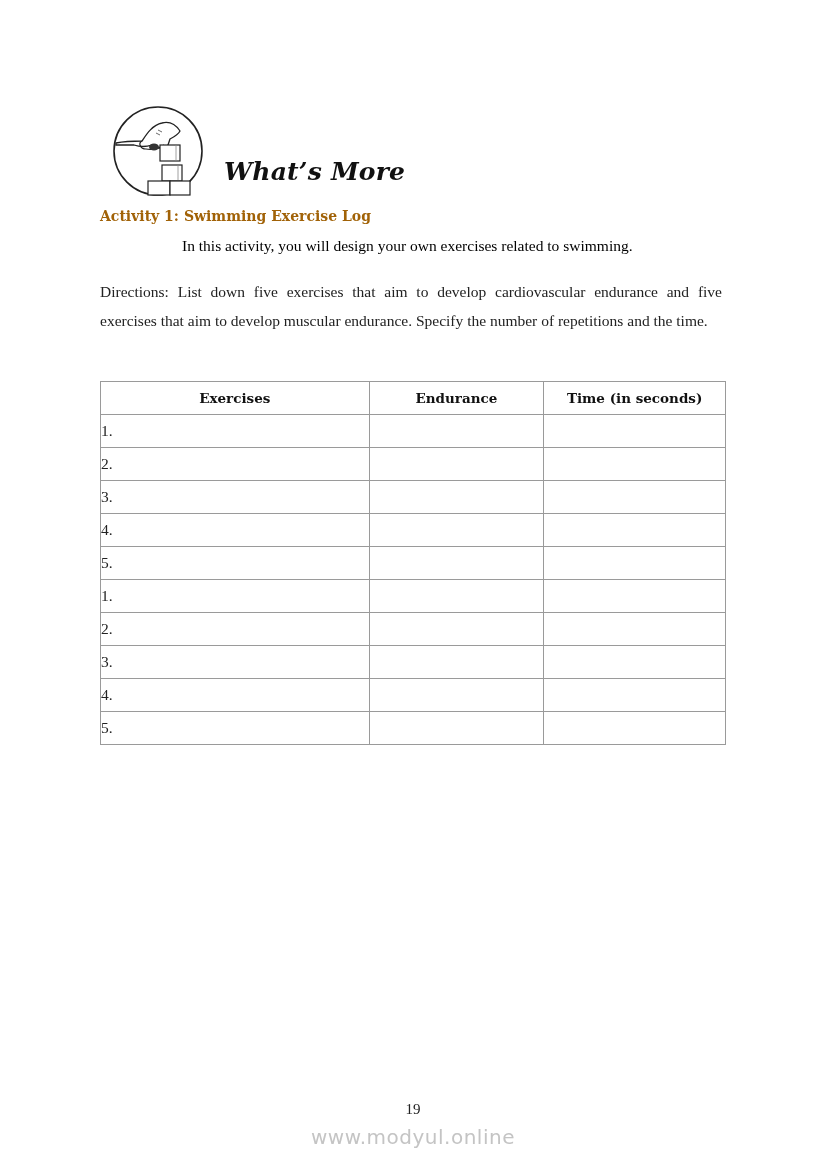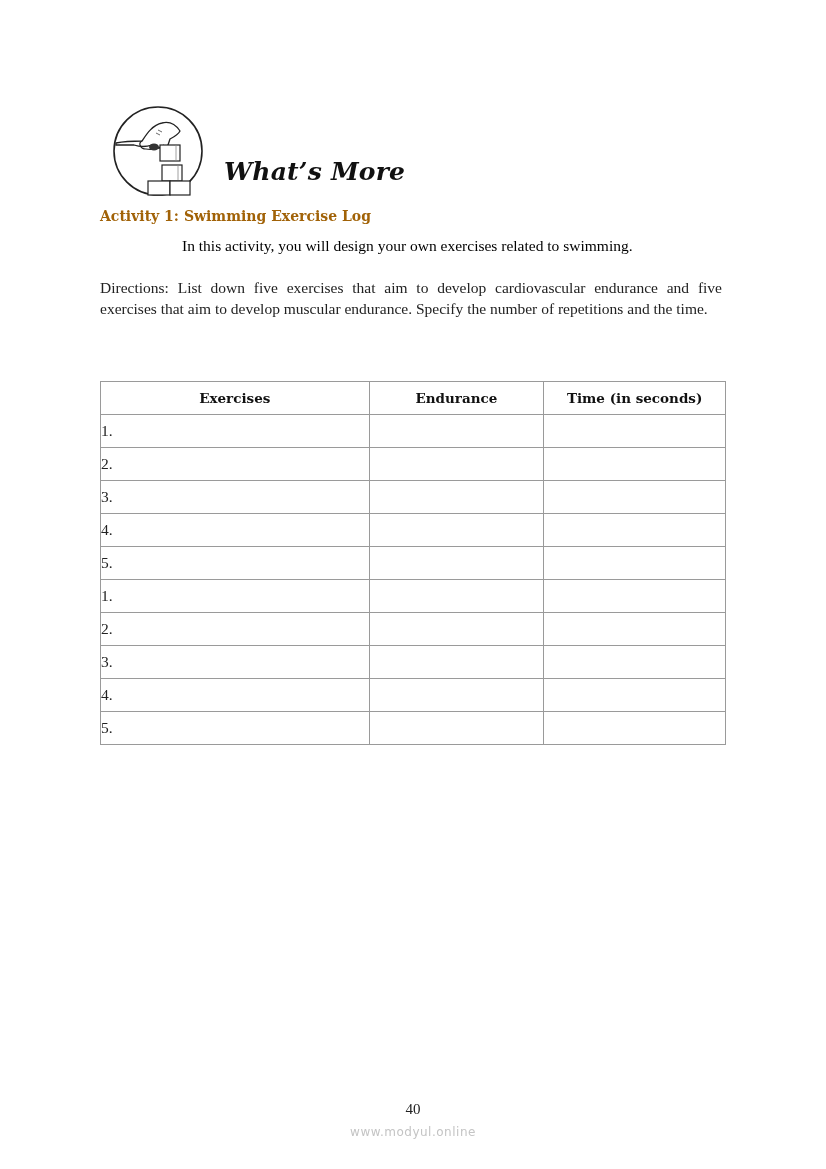--- a/index.html
+++ b/index.html
@@ -6,34 +6,34 @@
   body { width: 826px; height: 1169px; position: relative; overflow: hidden;
          font-family: "DejaVu Serif", serif; color: #1a1a1a; }
   .logo { position: absolute; left: 112px; top: 105px; width: 92px; height: 92px; }
   .section-title { position: absolute; left: 224px; top: 133px; font-family: "DejaVu Serif", serif;
          font-weight: bold; font-style: italic; font-size: 25px; letter-spacing: 0.2px; color: #111; margin-top: 24px; }
   .activity-title { position: absolute; left: 100px; top: 208px; font-family: "DejaVu Serif", serif;
          font-weight: bold; font-size: 14px; color: #a16207; }
   .intro { position: absolute; left: 150px; top: 237px; font-family: Liberation Serif, serif;
          font-size: 15.5px; color: #000000; margin-left: 32px; }
   .directions { position: absolute; left: 100px; top: 277px; width: 622px; font-family: "Liberation Serif", serif;
-         font-size: 15.5px; line-height: 21px; text-align: justify; color: #222; }
+         font-size: 15.5px; line-height: 29px; text-align: justify; color: #222; }
   table.log { position: absolute; left: 100px; top: 381px; width: 626px; border-collapse: collapse;
          font-family: "Liberation Serif", serif; font-size: 15.5px; color: #222; }
   table.log th, table.log td { border: 1px solid #9a9a9a; height: 32px; padding: 0; }
   table.log th { font-family: "DejaVu Serif", serif; font-weight: bold; font-size: 13.5px; text-align: center; color: #111; }
   table.log col.c1 { width: 269px; }
   table.log col.c2 { width: 175px; }
   table.log col.c3 { width: 182px; }
   td.group { padding-left: 6px; }
   td.item { padding-left: 32px; }
   .page-num { position: absolute; left: 0; width: 826px; top: 1101px; text-align: center;
          font-family: "Liberation Serif", serif; font-size: 15px; color: #222; }
   .watermark { position: absolute; left: 0; width: 826px; top: 1125px; text-align: center;
-         font-family: "DejaVu Sans", sans-serif; font-size: 12px; color: #c4c4c4; letter-spacing: 0.5px; }
+         font-family: "DejaVu Sans", sans-serif; font-size: 20px; color: #c4c4c4; letter-spacing: 0.5px; }
 </style>
 </head>
 <body>
 
 <div class="logo">
   <svg width="92" height="92" viewBox="0 0 92 92">
     <circle cx="46" cy="46" r="44" fill="none" stroke="#222" stroke-width="1.6"></circle>
 
     <path d="M4 38 C14 36 22 36 30 36 C34 30 40 20 50 18 C58 16 64 20 68 26 C66 30 62 32 58 34 L56 40 C50 44 44 44 40 40 C34 42 28 42 22 40 C16 40 10 40 4 40 Z" fill="#fff" stroke="#222" stroke-width="1.3"></path>
     <path d="M30 36 C26 38 28 44 34 44 C40 45 46 44 52 40" fill="none" stroke="#222" stroke-width="1.2"></path>
@@ -115,14 +115,14 @@
       <td></td>
     </tr>
     <tr>
       <td class="item">5.</td>
       <td></td>
       <td></td>
     </tr>
   </tbody>
 </table>
 
-<div class="page-num">40</div>
+<div class="page-num">19</div>
 <div class="watermark">www.modyul.online</div>
 
 </body></html>

